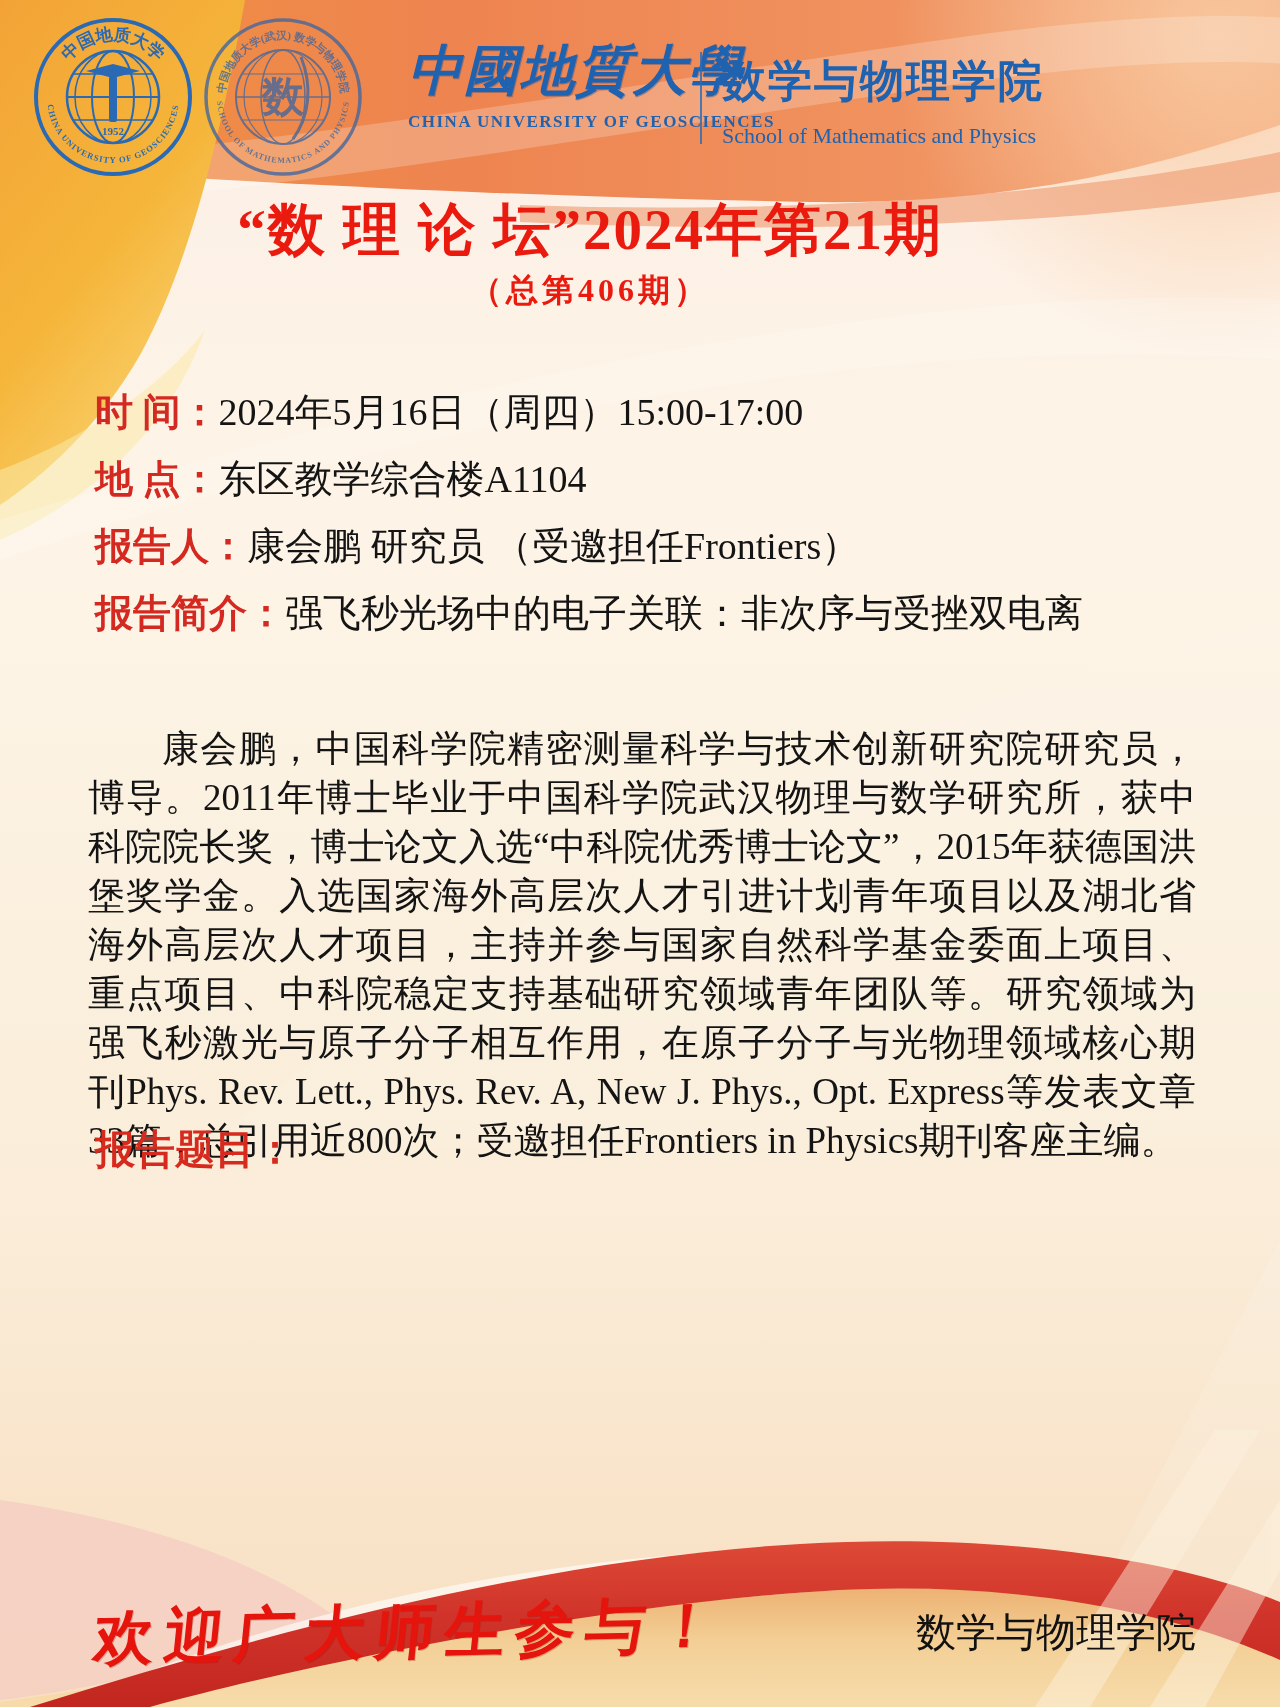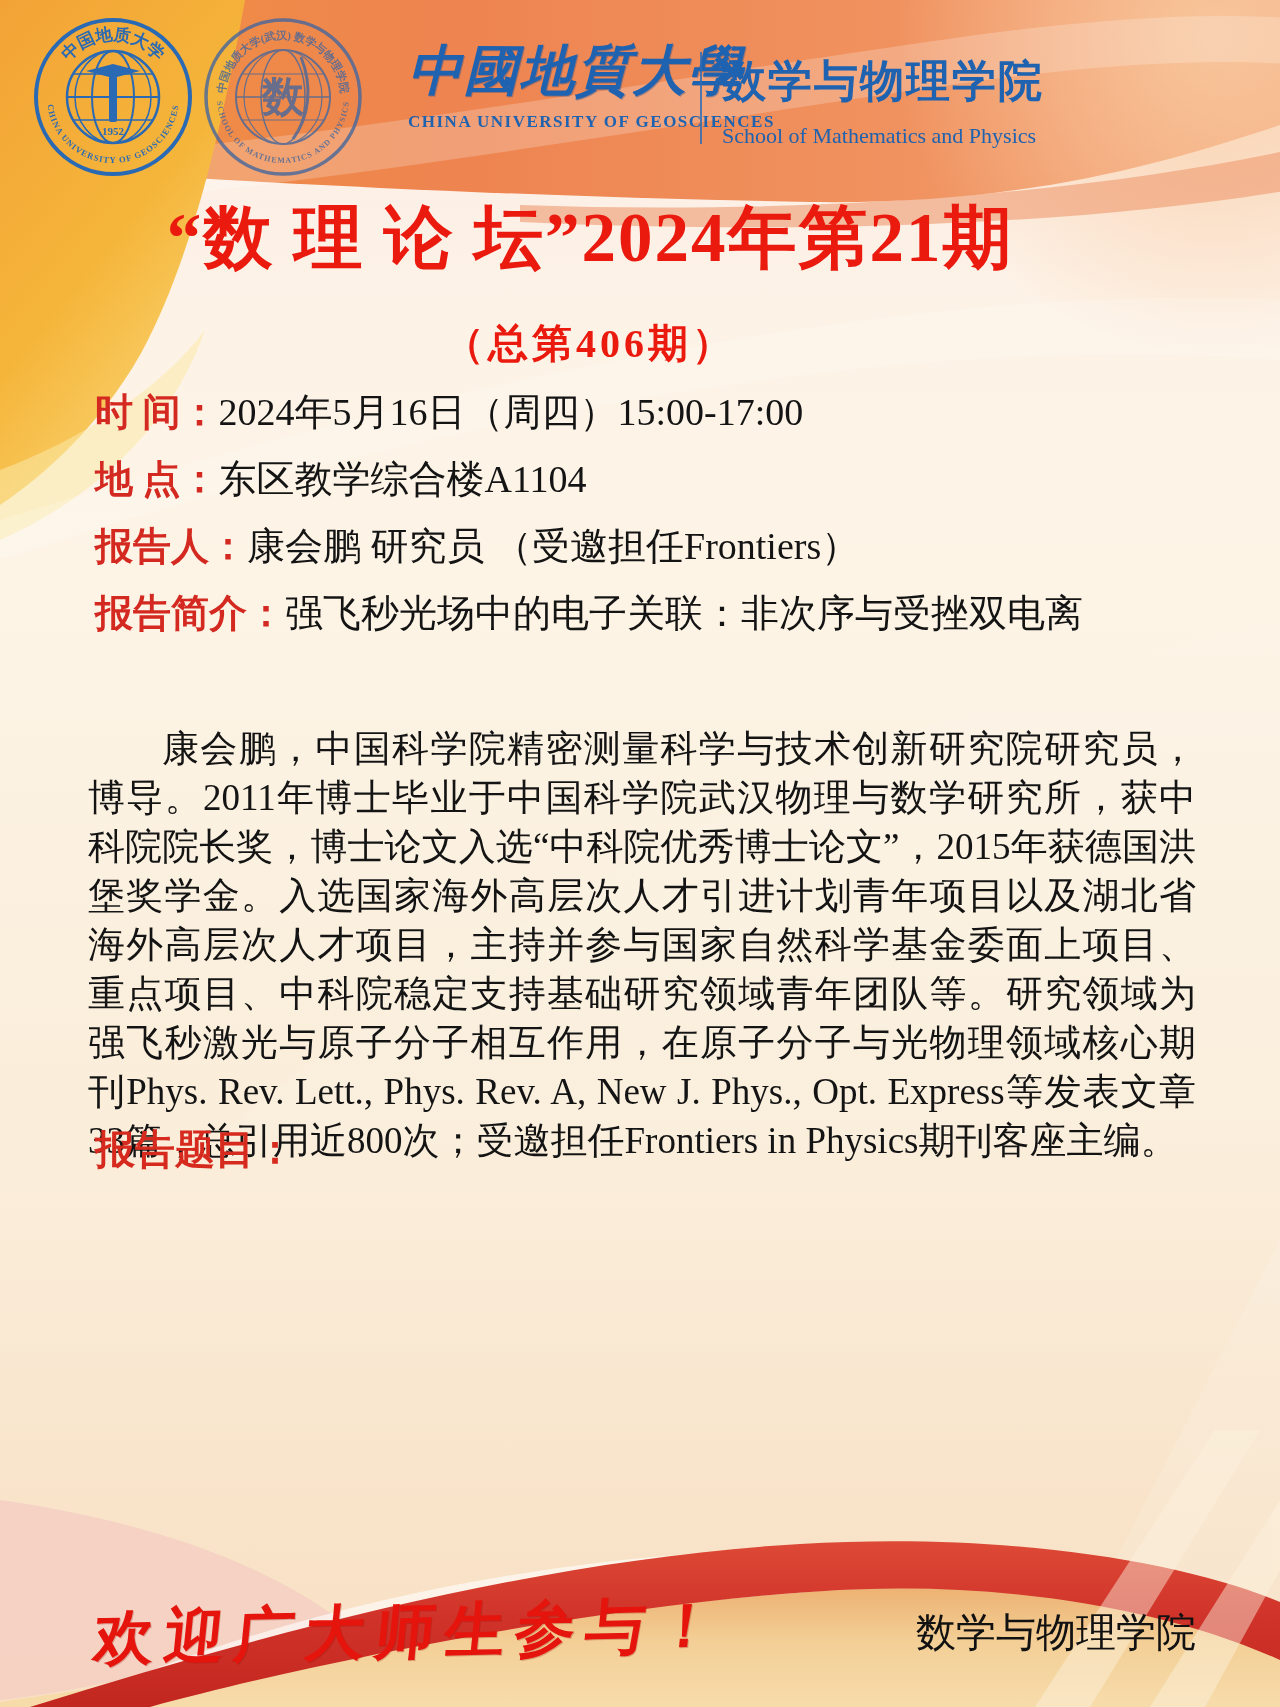--- a/index.html
+++ b/index.html
@@ -21,22 +21,22 @@
             font-style:italic;text-shadow:1px 1px 0 rgba(20,70,140,.35);white-space:nowrap;}
   .brand-en{font-size:17px;font-weight:bold;letter-spacing:1.5px;margin-top:6px;white-space:nowrap;}
   .brand-divider{position:absolute;left:700px;top:52px;width:2px;height:92px;background:#2f6db5;opacity:.85;}
   .school-block{position:absolute;left:722px;top:52px;width:330px;color:#1e62b0;}
   .school-cn{font-size:44px;font-weight:bold;letter-spacing:2px;white-space:nowrap;
              font-family:"Liberation Sans","DejaVu Sans",sans-serif;}
   .school-en{font-size:22px;margin-top:12px;white-space:nowrap;}
 
   
   .title-wrap{position:absolute;left:0;top:192px;width:1180px;text-align:center;color:#ea1a0f;font-weight:bold;}
-  .title-line1{font-size:69px;letter-spacing:2px;white-space:nowrap;}
-  .title-line2{font-size:40px;margin-top:32px;letter-spacing:4px;white-space:nowrap;}
+  .title-line1{font-size:57px;letter-spacing:2px;white-space:nowrap;}
+  .title-line2{font-size:32px;letter-spacing:4px;white-space:nowrap;}
 
   
   .info-list{position:absolute;left:95px;top:388px;width:1100px;}
   .info-row{height:67px;font-size:38px;line-height:48px;white-space:nowrap;}
   .info-label{color:#d42920;font-weight:bold;}
   .info-value{color:#141414;font-family:"Liberation Serif","DejaVu Serif",serif;}
 
   
   .sec-heading{position:absolute;left:95px;color:#d62a1e;font-weight:bold;font-size:40px;white-space:nowrap;}
   .sec-heading.bio{top:662px;}

